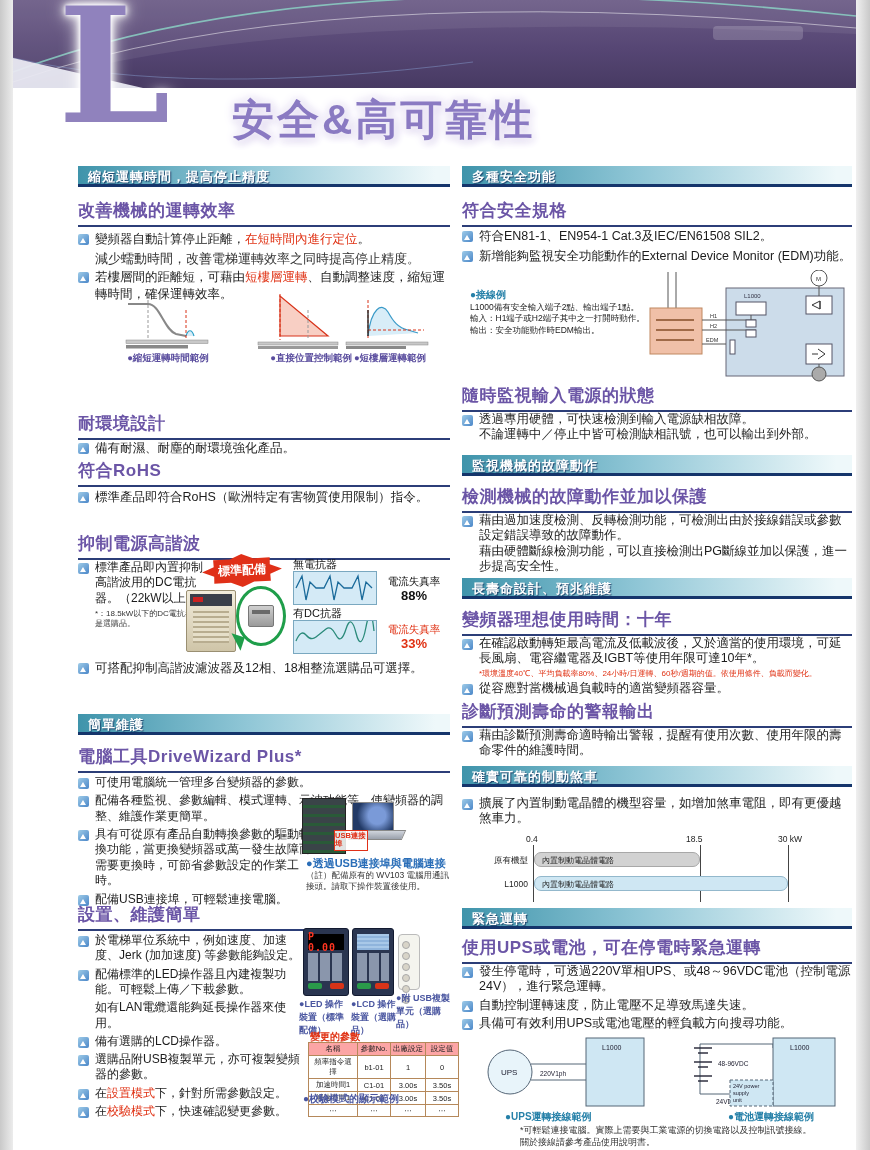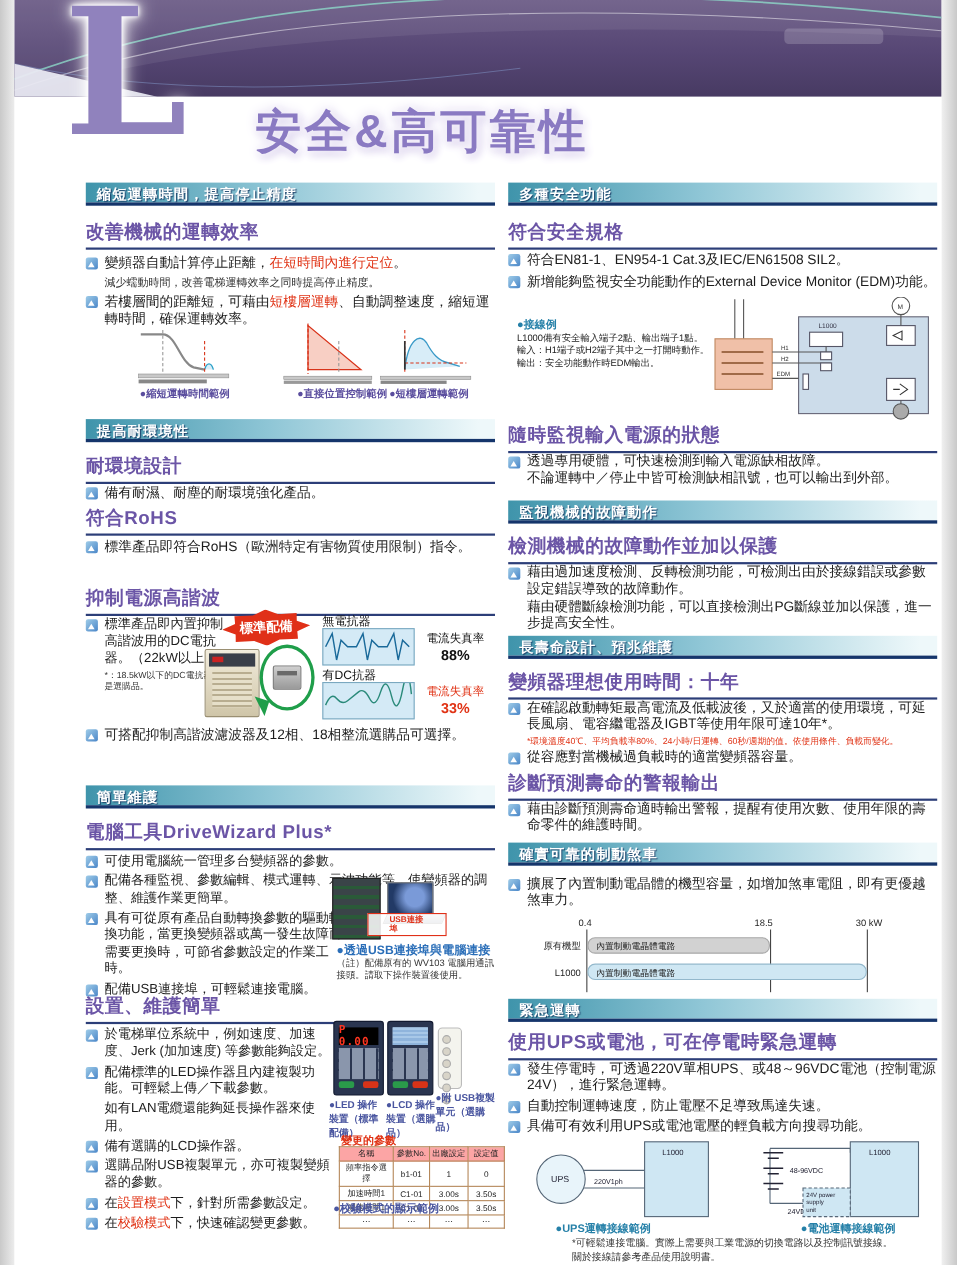--- a/index.html
+++ b/index.html
@@ -28,21 +28,21 @@
   .bul{display:flex;margin-bottom:3px;}
   .bmark{width:11px;height:11px;flex:0 0 11px;margin:3px 6px 0 0;border-radius:2px;
          background:linear-gradient(135deg,#9fcce8,#4a86c8);position:relative;}
   .bmark::after{content:"";position:absolute;left:2px;bottom:2px;width:0;height:0;
          border-left:3.5px solid transparent;border-right:3.5px solid transparent;
          border-bottom:5.5px solid #fff;}
   .btext{font-size:12.5px;line-height:1.32;}
   .small-lh .btext{font-size:12px;line-height:1.28;}
   .rbul .btext{font-size:12.5px;line-height:1.22;}
   .red{color:#e03214;}
-  .sub{font-size:10px;color:#333;margin:1px 0 2px 17px;line-height:1.3;}
+  .sub{font-size:13px;color:#333;margin:1px 0 2px 17px;line-height:1.3;}
   .note{font-size:8px;color:#333;line-height:1.25;}
   .rednote{font-size:8px;color:#e03214;line-height:1.25;}
   .cap{position:absolute;font-size:9.5px;font-weight:bold;color:#5a4d9e;}
   .bluecap{position:absolute;font-size:11px;font-weight:bold;color:#2a6eb8;}
   .tealcap{position:absolute;font-size:10px;font-weight:bold;color:#2580a8;}
   .star{position:absolute;display:flex;align-items:center;justify-content:center;
         background:#e03018;color:#fff;font-weight:bold;font-size:12px;transform:rotate(-3deg);
         clip-path:polygon(100% 50%,85.1% 64.5%,85.4% 85.4%,64.5% 85.1%,50% 100%,35.5% 85.1%,14.6% 85.4%,14.9% 64.5%,0% 50%,14.9% 35.5%,14.6% 14.6%,35.5% 14.9%,50% 0%,64.5% 14.9%,85.4% 14.6%,85.1% 35.5%);}
   .hdrive{position:absolute;background:linear-gradient(#f2ecdc,#cfc5a8);
           border:1px solid #9a8f72;border-radius:2px;}
@@ -58,21 +58,21 @@
         border-radius:2px;position:relative;}
   .tfmr::after{content:"";position:absolute;left:3px;top:4px;right:3px;height:4px;background:#6a6a6a;}
   .wavebox{position:absolute;background:#d4eaf6;border:1px solid #7aa8c0;}
   .wlabel{position:absolute;font-size:11px;color:#111;}
   .wval{position:absolute;font-size:10.5px;text-align:center;line-height:1.2;color:#111;}
   .wval .pct{font-size:13px;font-weight:bold;}
   .wval.red2{color:#e03214;}
   .dwdrive{position:absolute;background:#3a4448;border:1px solid #222;
            background-image:repeating-linear-gradient(0deg,#2a5a38 0 3px,#3a4448 3px 9px);}
   .usbtag{position:absolute;border:1.5px solid #e03018;background:rgba(255,255,255,.85);
-          color:#e03018;font-size:7.5px;font-weight:bold;line-height:1.1;padding:1px 19px;}
+          color:#e03018;font-size:7.5px;font-weight:bold;line-height:1.1;padding:1px 0;}
   .lapscr{position:absolute;background:#223a66;border:1px solid #888;
           background-image:radial-gradient(circle at 60% 45%,#7a9ad8 0 30%,#223a66 70%);}
   .lapbase{position:absolute;background:linear-gradient(#d0d4dc,#9aa0ac);transform:skewX(-24deg);border:1px solid #888;}
   .opbody{position:absolute;background:#2a3550;border:1px solid #121a30;border-radius:3px;}
   .opdisp{margin:5px 4px 3px;background:#000;height:16px;display:flex;align-items:center;justify-content:center;
           color:#ff3520;font-family:"DejaVu Sans Mono","Liberation Mono",monospace;
           font-size:10px;font-weight:bold;letter-spacing:1px;}
   .opdisp.lcd{background:#a8c8e8;color:#234;font-size:6px;
           background-image:repeating-linear-gradient(0deg,#8fb4dc 0 2px,#a8c8e8 2px 4px);}
   .opkeys{margin:2px 4px;height:28px;
@@ -158,21 +158,20 @@
     <line x1="30" y1="10" x2="30" y2="48" stroke="#d83318" stroke-dasharray="3 2"></line>
     <line x1="30" y1="40" x2="86" y2="40" stroke="#d83318" stroke-dasharray="3 2"></line>
     <line x1="30" y1="46" x2="30" y2="20" stroke="#333" stroke-width="1.5"></line>
     <rect x="8" y="52" width="82" height="3" fill="#c8c8c8" stroke="#888" stroke-width="0.5"></rect>
     <rect x="8" y="56" width="60" height="3" fill="#888"></rect>
   </svg>
   <div class="cap" style="left:114px;top:352px;width:108px;text-align:center;">●縮短運轉時間範例</div>
   <div class="cap" style="left:244px;top:352px;width:108px;text-align:right;">●直接位置控制範例</div>
   <div class="cap" style="left:336px;top:352px;width:108px;text-align:center;">●短樓層運轉範例</div>
 
-  <div class="tbar" style="left:78px;top:381px;width:372px;">提高耐環境性</div>
   <div class="h2" style="left:78px;top:412px;width:372px;">耐環境設計</div>
   <div class="blk" style="left:78px;top:440px;width:372px;">
     <div class="bul">
         <span class="bmark"></span>
       <span class="btext">備有耐濕、耐塵的耐環境強化產品。</span>
       </div>
   </div>
   <div class="h2" style="left:78px;top:459px;width:372px;">符合RoHS</div>
   <div class="blk" style="left:78px;top:489px;width:372px;">
     <div class="bul">

